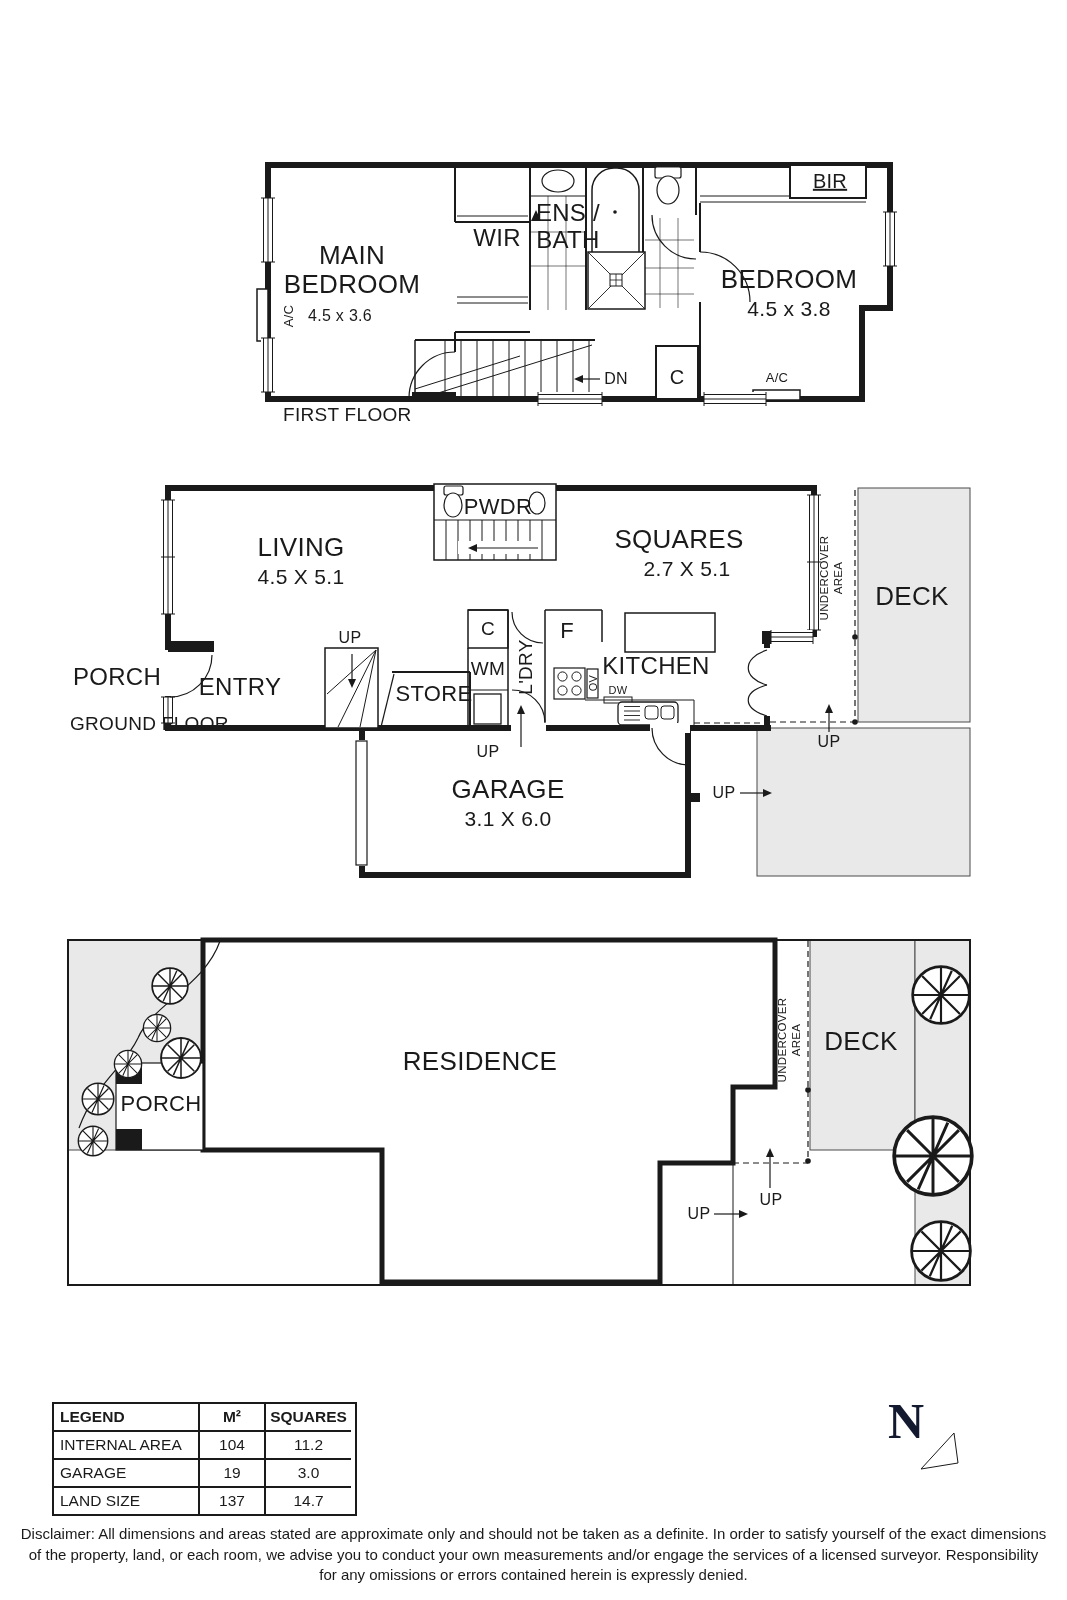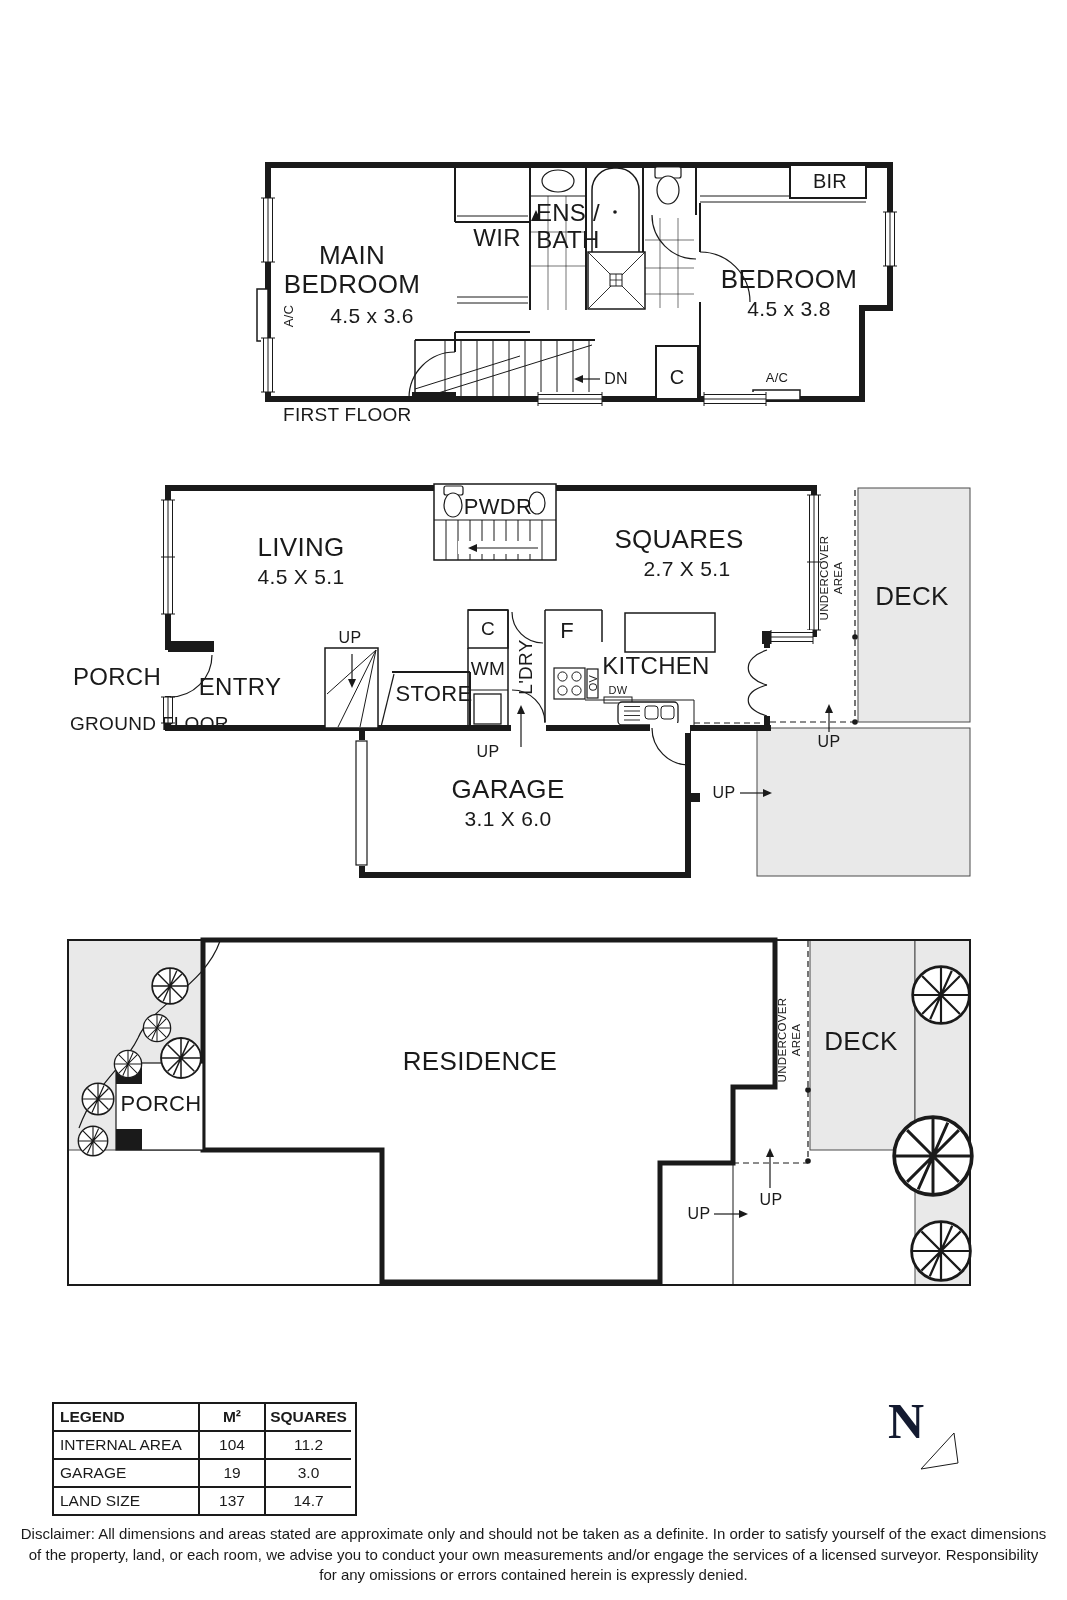--- a/index.html
+++ b/index.html
@@ -263,25 +263,25 @@
       <path class="thin" d="M 714 1214 H 742"></path>
       <polygon class="fk" points="748,1214 739,1210 739,1218"></polygon>
     </g>
   </g>
 
   <polygon points="954,1433 921,1469 958,1463" fill="#131a30" stroke="none"></polygon>
 </svg>
 
 <div class="lbl" style="left:352px;top:270px;font-size:26px;">MAIN
 BEDROOM</div>
-<div class="lbl" style="left:372px;top:316px;font-size:21px;">4.5 x 3.6</div>
+<div class="lbl" style="left:340px;top:316px;font-size:16px;">4.5 x 3.6</div>
 <div class="lbl" style="left:497px;top:238px;font-size:24px;">WIR</div>
 <div class="lbl" style="left:568px;top:227px;font-size:24px;">ENS /
 BATH</div>
-<div class="lbl" style="left:830px;top:181px;font-size:20px;">BIR</div>
+<div class="lbl" style="left:830px;top:181px;font-size:20px;text-decoration:underline;">BIR</div>
 <div class="lbl" style="left:789px;top:280px;font-size:26px;">BEDROOM</div>
 <div class="lbl" style="left:789px;top:309px;font-size:21px;">4.5 x 3.8</div>
 <div class="lbl" style="left:616px;top:379px;font-size:16px;">DN</div>
 <div class="lbl" style="left:677px;top:377px;font-size:20px;">C</div>
 <div class="lbl rot" style="left:289px;top:316px;font-size:13px;">A/C</div>
 <div class="lbl" style="left:777px;top:378px;font-size:13px;">A/C</div>
 <div class="lbl tl" style="left:283px;top:404px;font-size:19px;">FIRST FLOOR</div>
 
 <div class="lbl" style="left:301px;top:548px;font-size:26px;">LIVING</div>
 <div class="lbl" style="left:301px;top:577px;font-size:21px;">4.5 X 5.1</div>

